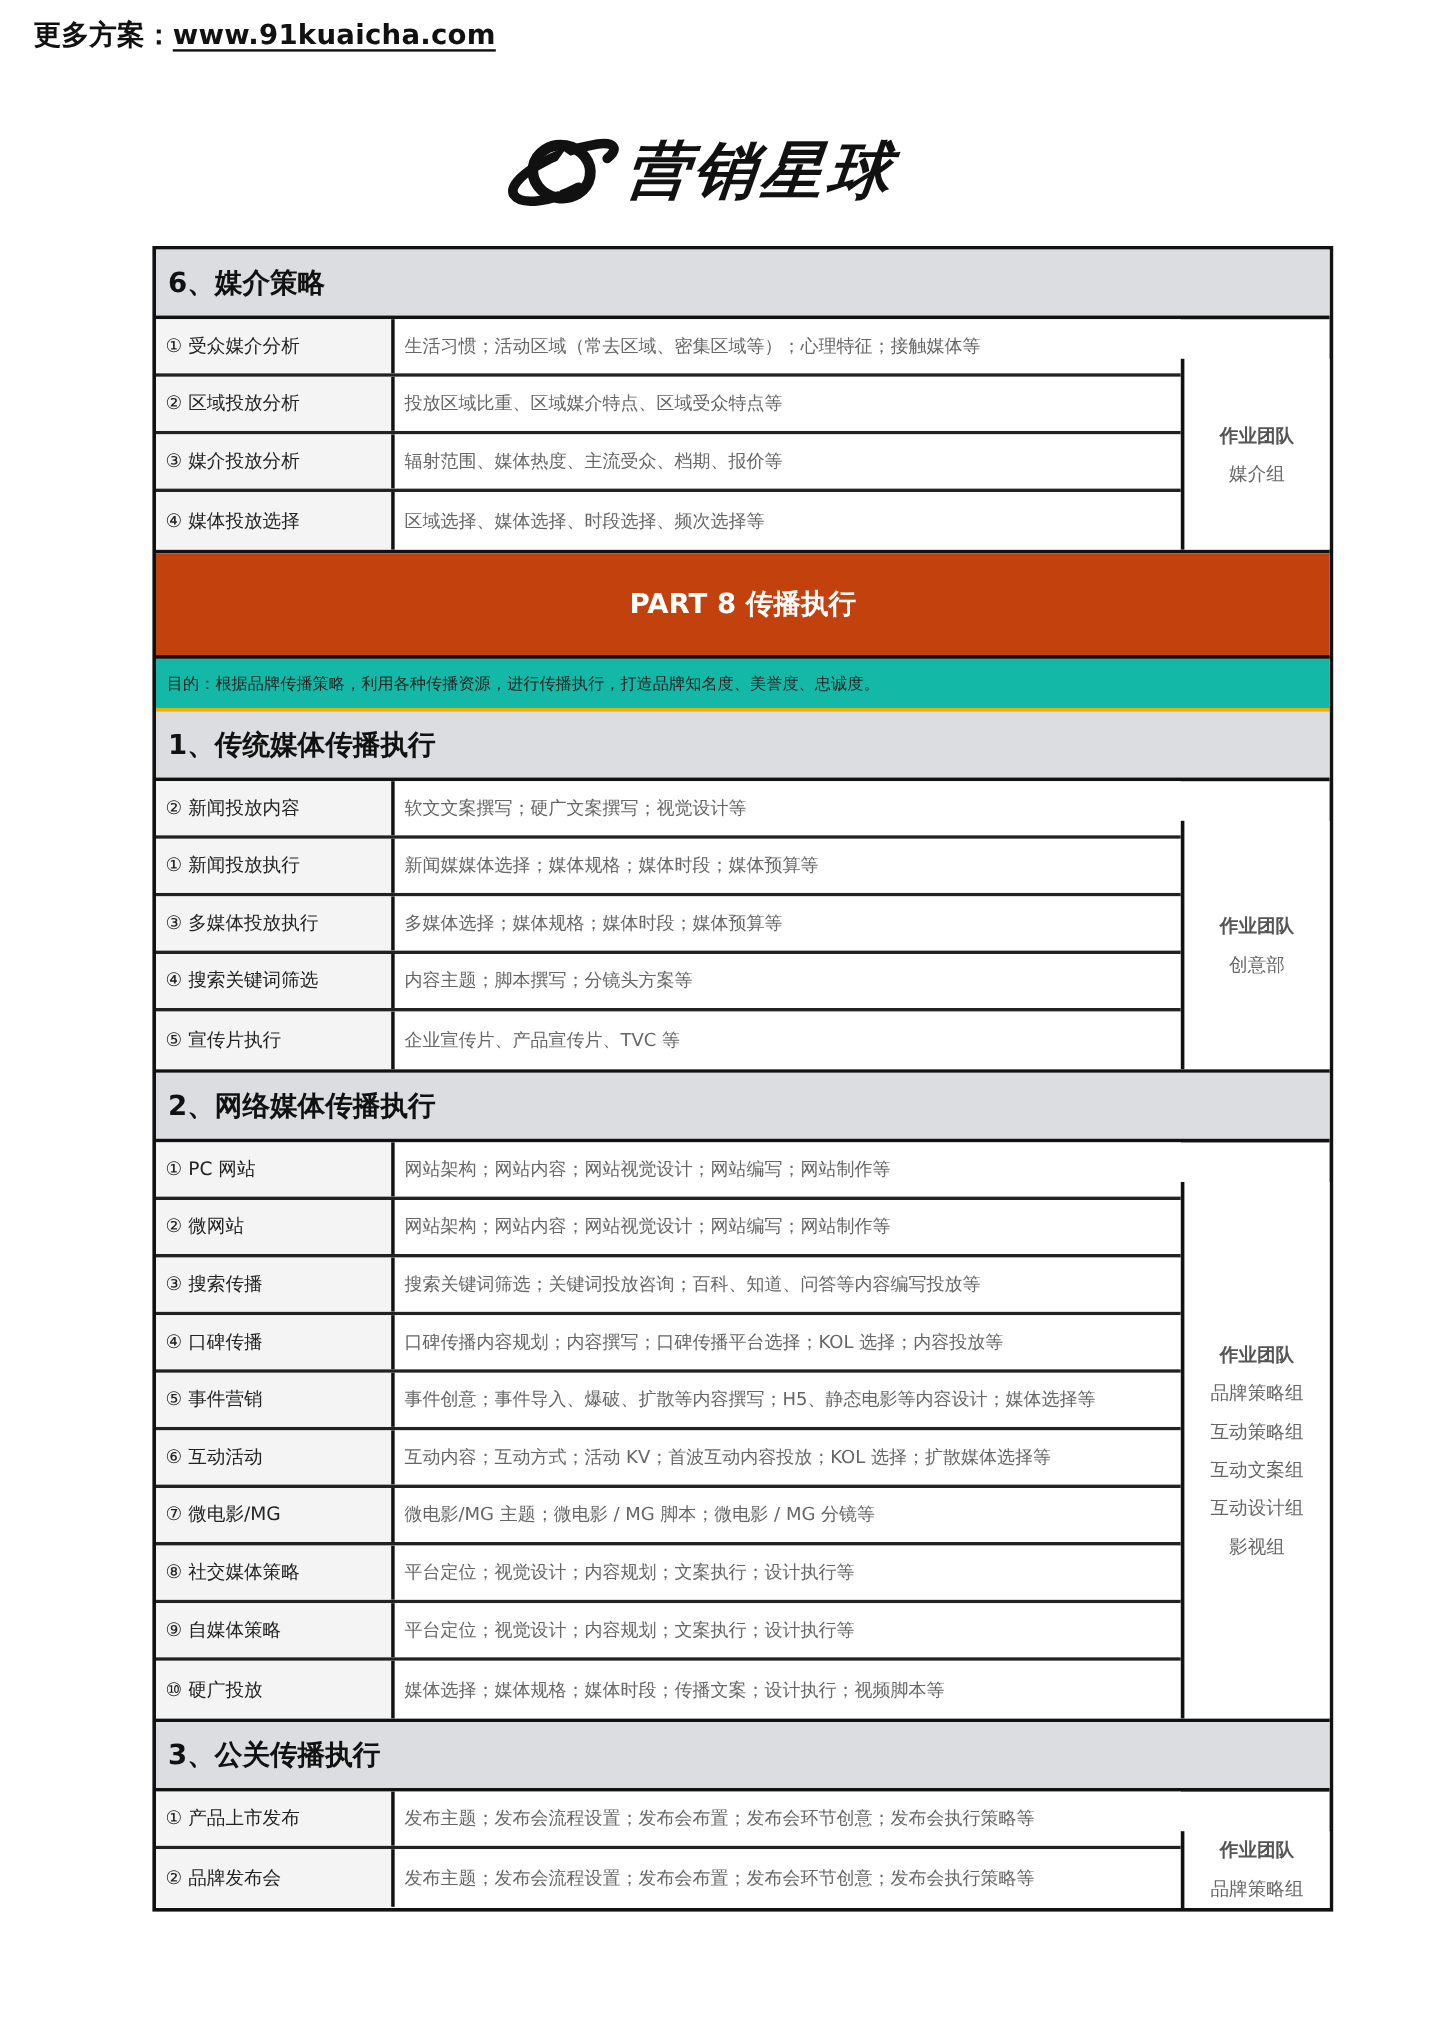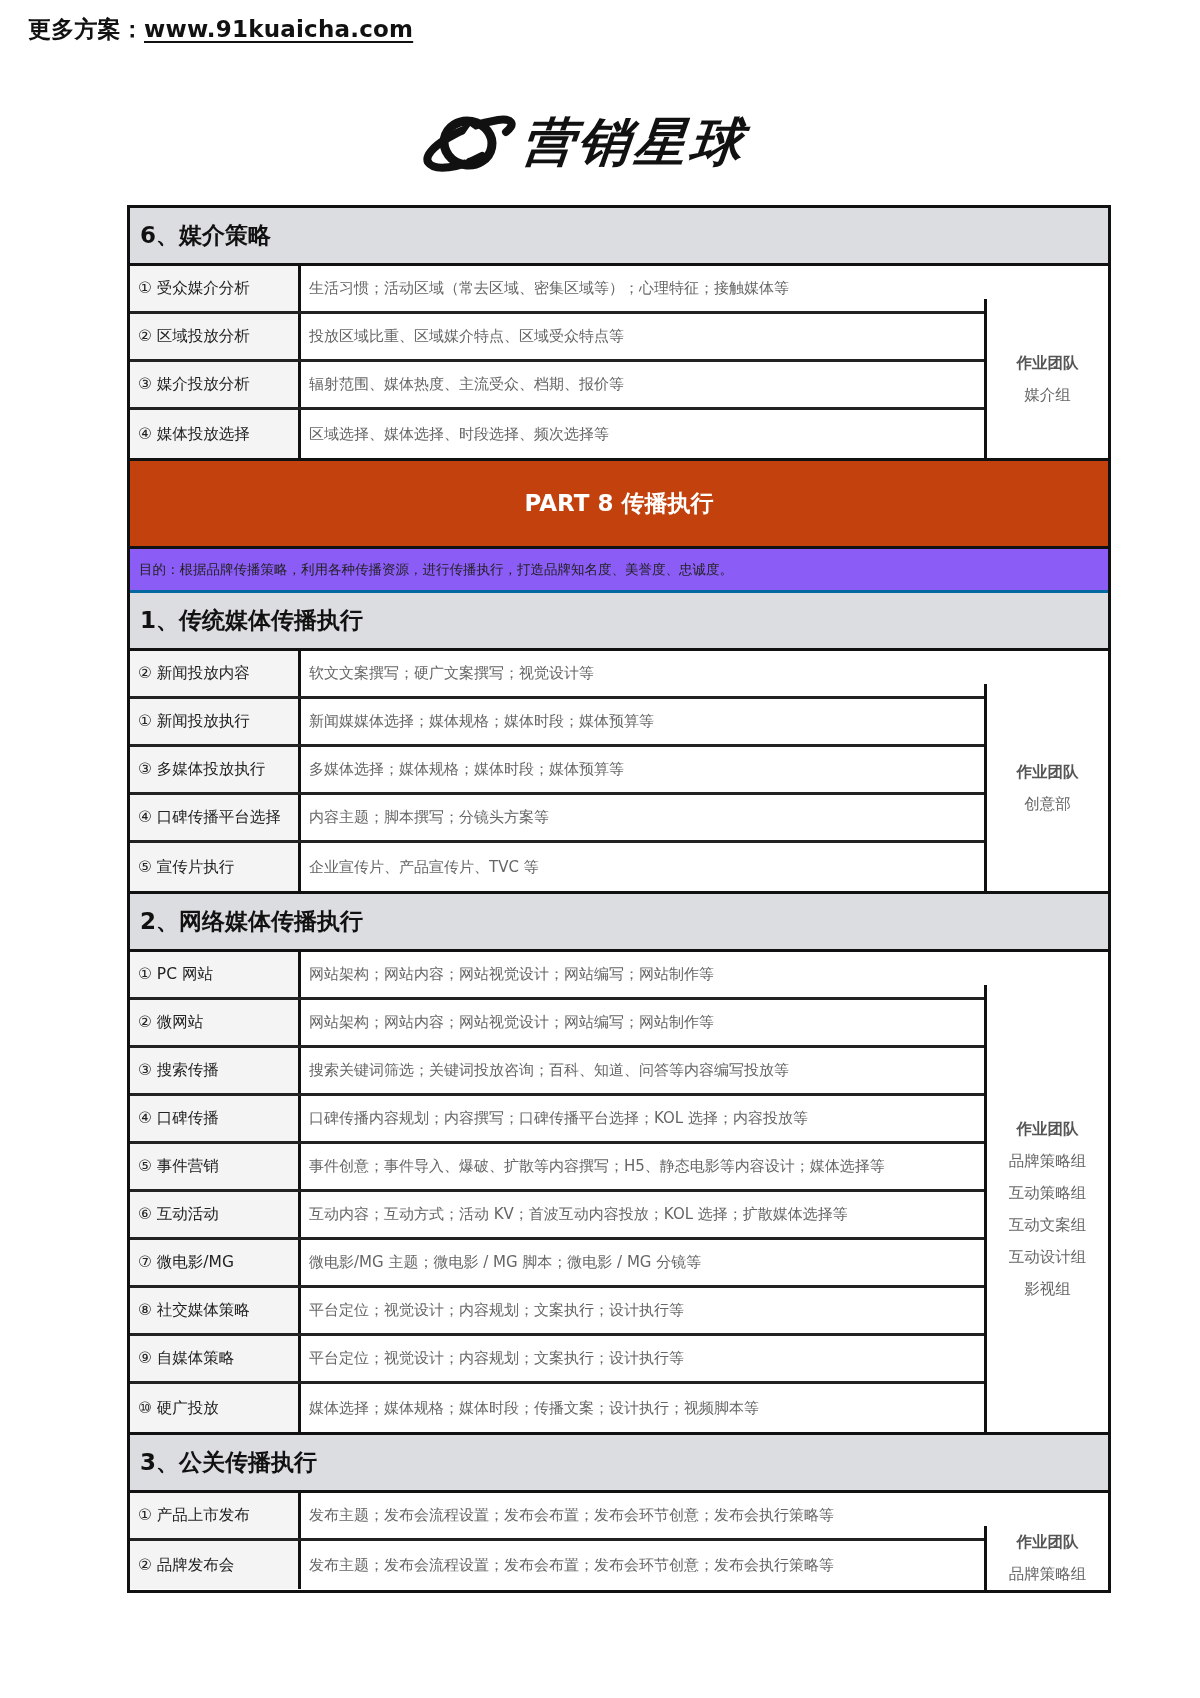--- a/index.html
+++ b/index.html
@@ -10,28 +10,28 @@
   .top-link .url { text-decoration: underline; text-underline-offset: 4px; text-decoration-thickness: 2px; }
 
   .logo { position: absolute; left: 420px; top: 108px; height: 70px; display: flex; align-items: center; }
   .logo svg { width: 96px; height: 66px; }
   .logo .logo-text { font-size: 52px; font-weight: 900; font-style: italic; color: #111; margin-left: 6px; letter-spacing: 4px; transform: skewX(-6deg); }
 
   .sheet { position: absolute; left: 127px; top: 205px; width: 984px; border: 3px solid #111; border-bottom-width: 3px; }
 
   .sec-head { background: #dcdde0; height: 58px; display: flex; align-items: center; padding-left: 10px; font-size: 23px; font-weight: bold; color: #111; border-bottom: 3px solid #111; }
   .part-head { background: #c2410c; color: #fff; height: 88px; display: flex; align-items: center; justify-content: center; font-size: 23px; font-weight: bold; border-bottom: 3px solid #111; text-align: center; }
-  .purpose { background: #8b5cf6; height: 44px; display: flex; align-items: center; padding-left: 9px; font-family: "DejaVu Serif", "Liberation Serif", serif; font-size: 13.5px; color: #222; border-bottom: 3px solid #0369a1; }
+  .purpose { background: #14b8a6; height: 44px; display: flex; align-items: center; padding-left: 9px; font-family: "DejaVu Serif", "Liberation Serif", serif; font-size: 13.5px; color: #222; border-bottom: 3px solid #eab308; }
 
   .group { display: flex; border-bottom: 3px solid #111; }
   .group:last-child { border-bottom: none; }
   .rows { width: 854px; }
   .row { display: flex; height: 48px; border-bottom: 3px solid #222; }
   .row:last-child { border-bottom: none; }
-  .cell-label { width: 171px; background: #f4f4f4; border-right: 3px solid #111; display: flex; align-items: center; padding-left: 8px; font-size: 15.5px; color: #222; }
+  .cell-label { width: 199px; background: #f4f4f4; border-right: 3px solid #111; display: flex; align-items: center; padding-left: 8px; font-size: 15.5px; color: #222; }
   .cell-content { flex: 1; background: #fff; display: flex; align-items: center; padding-left: 8px; font-size: 15px; color: #666; white-space: nowrap; overflow: hidden; }
   .team { width: 124px; border-left: 3px solid #111; background: #fff; display: flex; flex-direction: column; align-items: center; justify-content: center; margin-top: 33px; }
   .team .team-title { font-size: 15.5px; font-weight: bold; color: #555; line-height: 32px; }
   .team .team-item { font-size: 15.5px; color: #666; line-height: 32px; }
 </style>
 </head>
 <body>
 
 <div class="top-link">
   <span>更多方案：</span><span class="url">www.91kuaicha.com</span>
@@ -87,21 +87,21 @@
       </div>
       <div class="row">
         <div class="cell-label">① 新闻投放执行</div>
         <div class="cell-content">新闻媒媒体选择；媒体规格；媒体时段；媒体预算等</div>
       </div>
       <div class="row">
         <div class="cell-label">③ 多媒体投放执行</div>
         <div class="cell-content">多媒体选择；媒体规格；媒体时段；媒体预算等</div>
       </div>
       <div class="row">
-        <div class="cell-label">④ 口碑传播平台选择</div>
+        <div class="cell-label">④ 搜索关键词筛选</div>
         <div class="cell-content">内容主题；脚本撰写；分镜头方案等</div>
       </div>
       <div class="row">
         <div class="cell-label">⑤ 宣传片执行</div>
         <div class="cell-content">企业宣传片、产品宣传片、TVC 等</div>
       </div>
     </div>
     <div class="team">
       <div class="team-title">作业团队</div>
       <div class="team-item">创意部</div>

